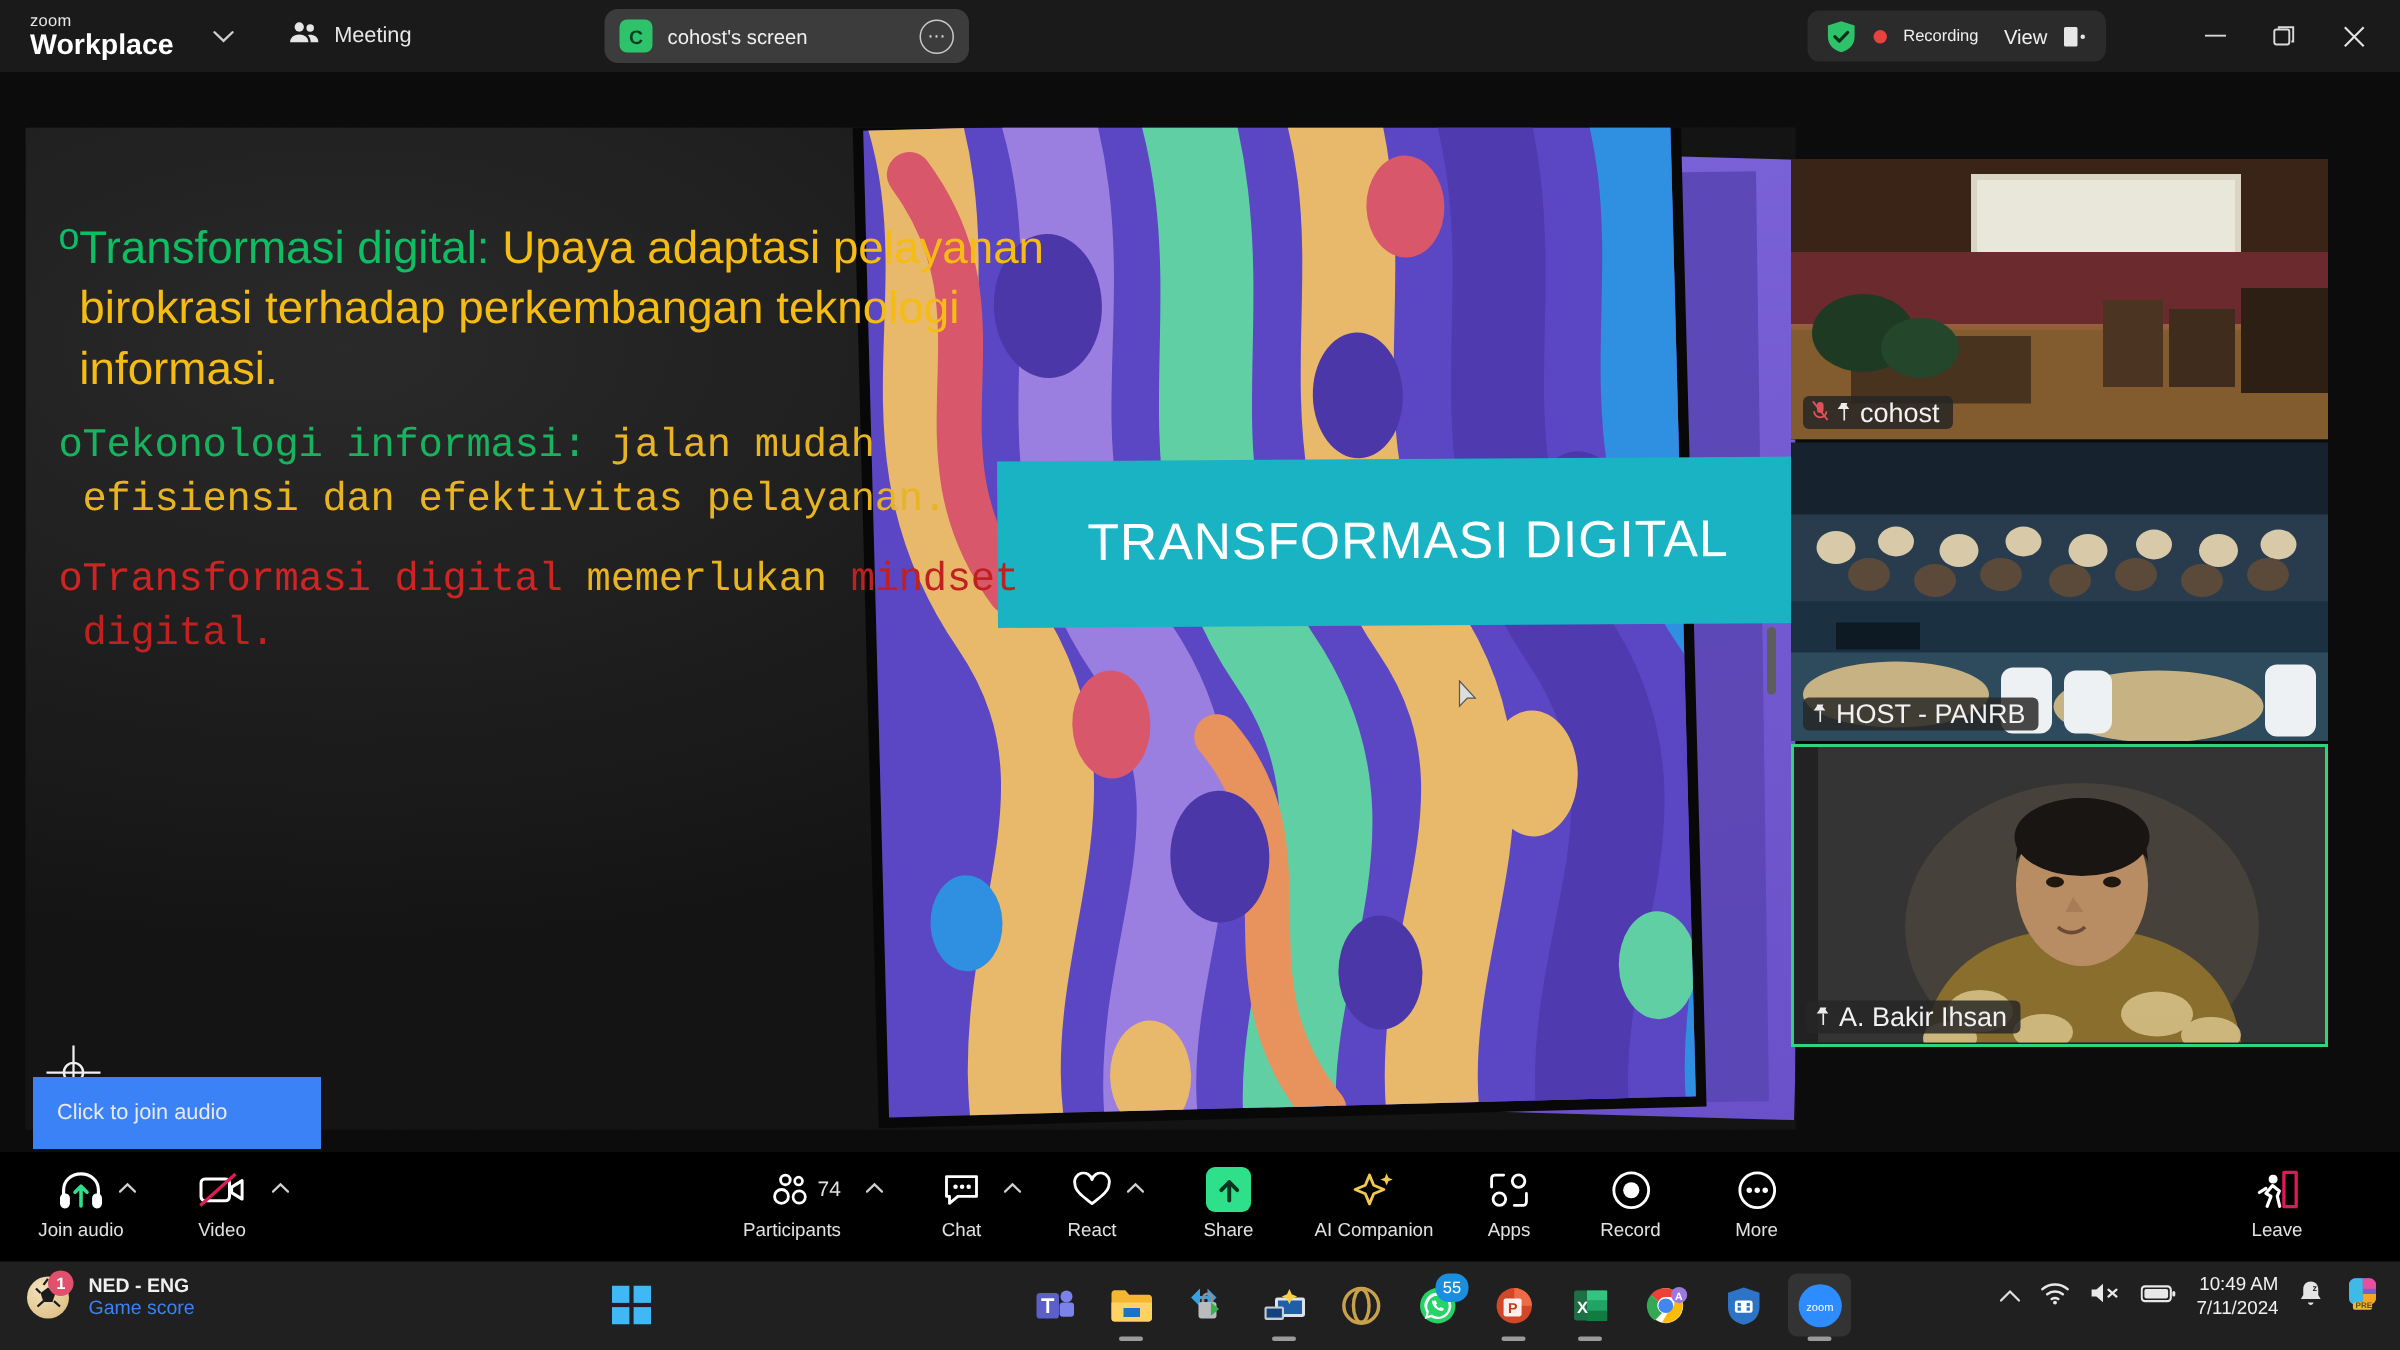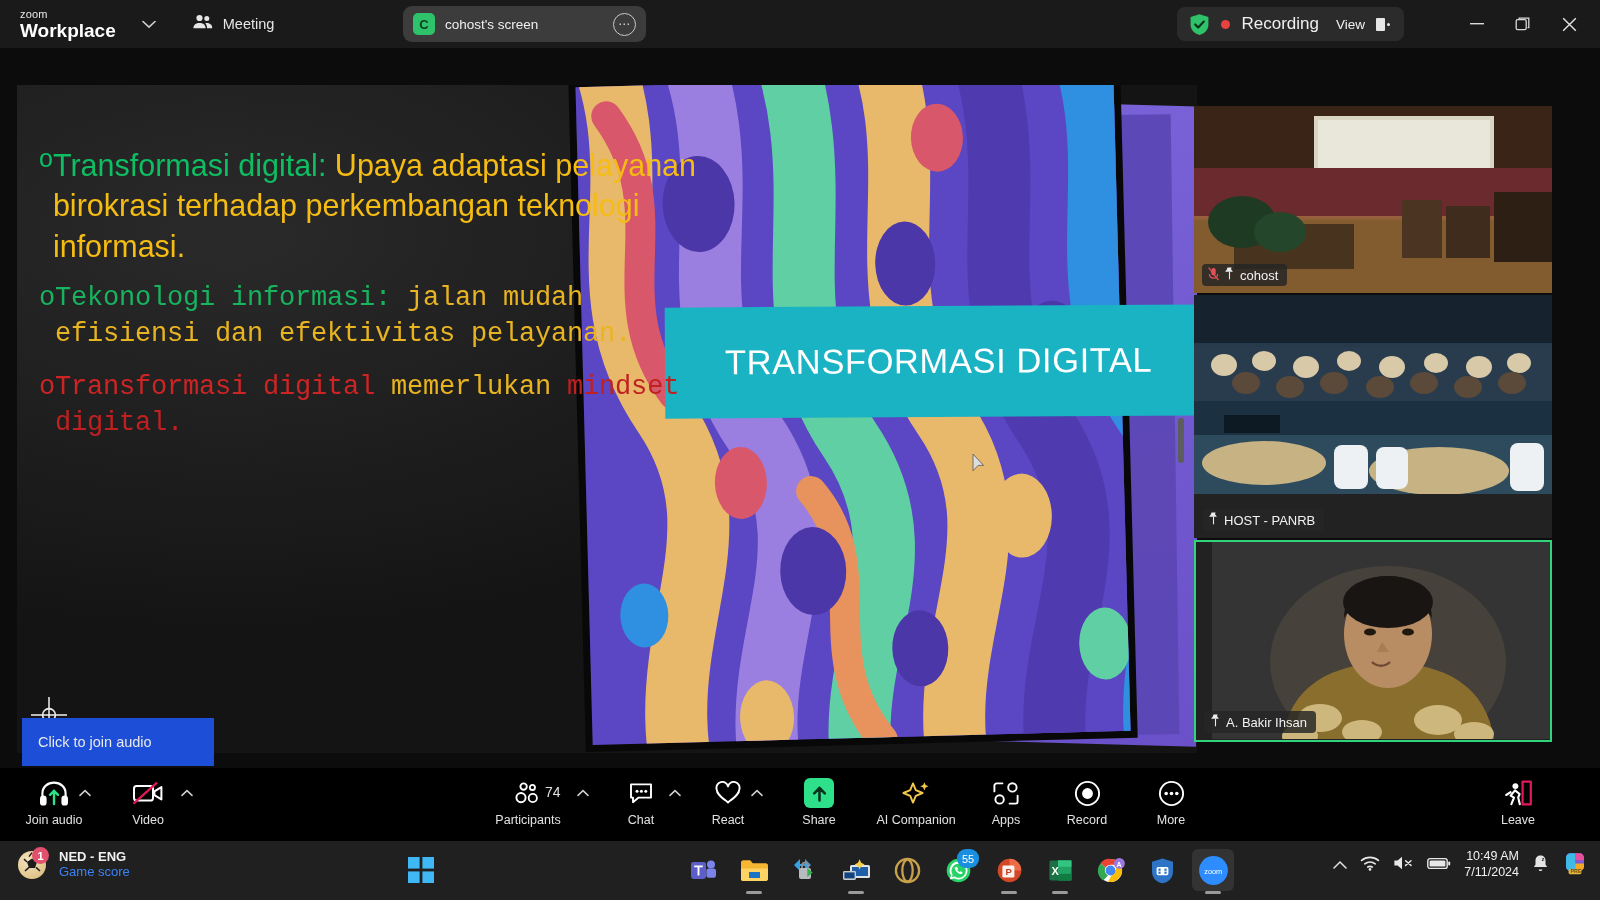--- a/index.html
+++ b/index.html
@@ -36,21 +36,21 @@
     width: 23px; height: 23px; border-radius: 50%; border: 1.4px solid #c9c9c9;
     display: flex; align-items: center; justify-content: center;
     color: #d8d8d8; font-size: 12px; letter-spacing: .5px; line-height: 0;
   }
   .rec-group {
     position: absolute; right: 196px; top: 7px; height: 34px; background: #2b2b2b;
     border-radius: 8px; display: flex; align-items: center; padding: 0 12px; gap: 11px;
   }
   .shield { width: 21px; height: 23px; }
   .rec-dot { width: 9px; height: 9px; border-radius: 50%; background: #e8423f; }
-  .rec-txt { color: #efefef; font-size: 17px; }
+  .rec-txt { color: #efefef; font-size: 11px; }
   .view-txt { color: #efefef; font-size: 13.5px; margin-left: 6px; }
   .view-ic { width: 16px; height: 13px; display:flex; align-items:center; gap:2px;}
   .view-ic i { display:block; width:9px; height:13px; background:#e6e6e6; border-radius:1px;}
   .view-ic b { display:block; width:3px; height:3px; background:#e6e6e6; border-radius:50%;}
   .wbtns { position: absolute; right: 8px; top: 6px; display: flex; }
   .wbtn { width: 46px; height: 36px; display: flex; align-items: center; justify-content: center; color: #d9d9d9; }
 
   
   .stage { position: absolute; left: 0; top: 48px; width: 1600px; height: 720px; background: #0c0c0c; }
   .sharebox {
@@ -113,35 +113,35 @@
   .b3 .r2 { color: #c12020; }
   .cursor-arrow { position: absolute; left: 955px; top: 368px; }
 
   
   .divider { position: absolute; left: 1178px; top: 370px; width: 6px; height: 45px; background: #5d5d5d; border-radius: 3px; }
 
   
   .crosshair { position: absolute; left: 30px; top: 648px; width: 38px; height: 38px; }
   .tooltip {
     position: absolute; left: 22px; top: 670px; width: 192px; height: 48px;
-    background: #1d4ed8; display: flex; align-items: center; padding-left: 16px;
+    background: #3b82f6; display: flex; align-items: center; padding-left: 16px;
   }
   .tooltip span { color: #e9e9e9; font-size: 14.5px; }
 
   
   .thumbs { position: absolute; left: 1194px; top: 58px; width: 358px; }
   .thumb { position: relative; width: 358px; overflow: hidden; background: #222; }
   .t1 { height: 187px; }
-  .t2 { height: 243px; margin-top: 2px; }
+  .t2 { height: 199px; margin-top: 2px; }
   .t3 { height: 202px; margin-top: 2px; border: 2.5px solid #2fd47c; padding-left: 16px; }
   .nametag {
     position: absolute; left: 8px; bottom: 7px; height: 22px; background: rgba(38,38,38,.84);
     border-radius: 4px; display: flex; align-items: center; padding: 0 9px 0 6px; gap: 5px;
   }
-  .nametag span { color: #f2f2f2; font-size: 13px; }
+  .nametag span { color: #f2f2f2; font-size: 18px; }
 
   
   .ctrlbar { position: absolute; left: 0; top: 768px; width: 1600px; height: 73px; background: #000; }
   .ctrl-item {
     position: absolute; top: 10px; display: flex; flex-direction: column;
     align-items: center; width: 80px;
   }
   .ctrl-icon { height: 30px; display: flex; align-items: center; justify-content: center; }
   .ctrl-label { color: #e2e2e2; font-size: 12.5px; margin-top: 5px; white-space: nowrap; }
   .caret { position: absolute; top: 20px; color: #cfcfcf; font-size: 10px; }

